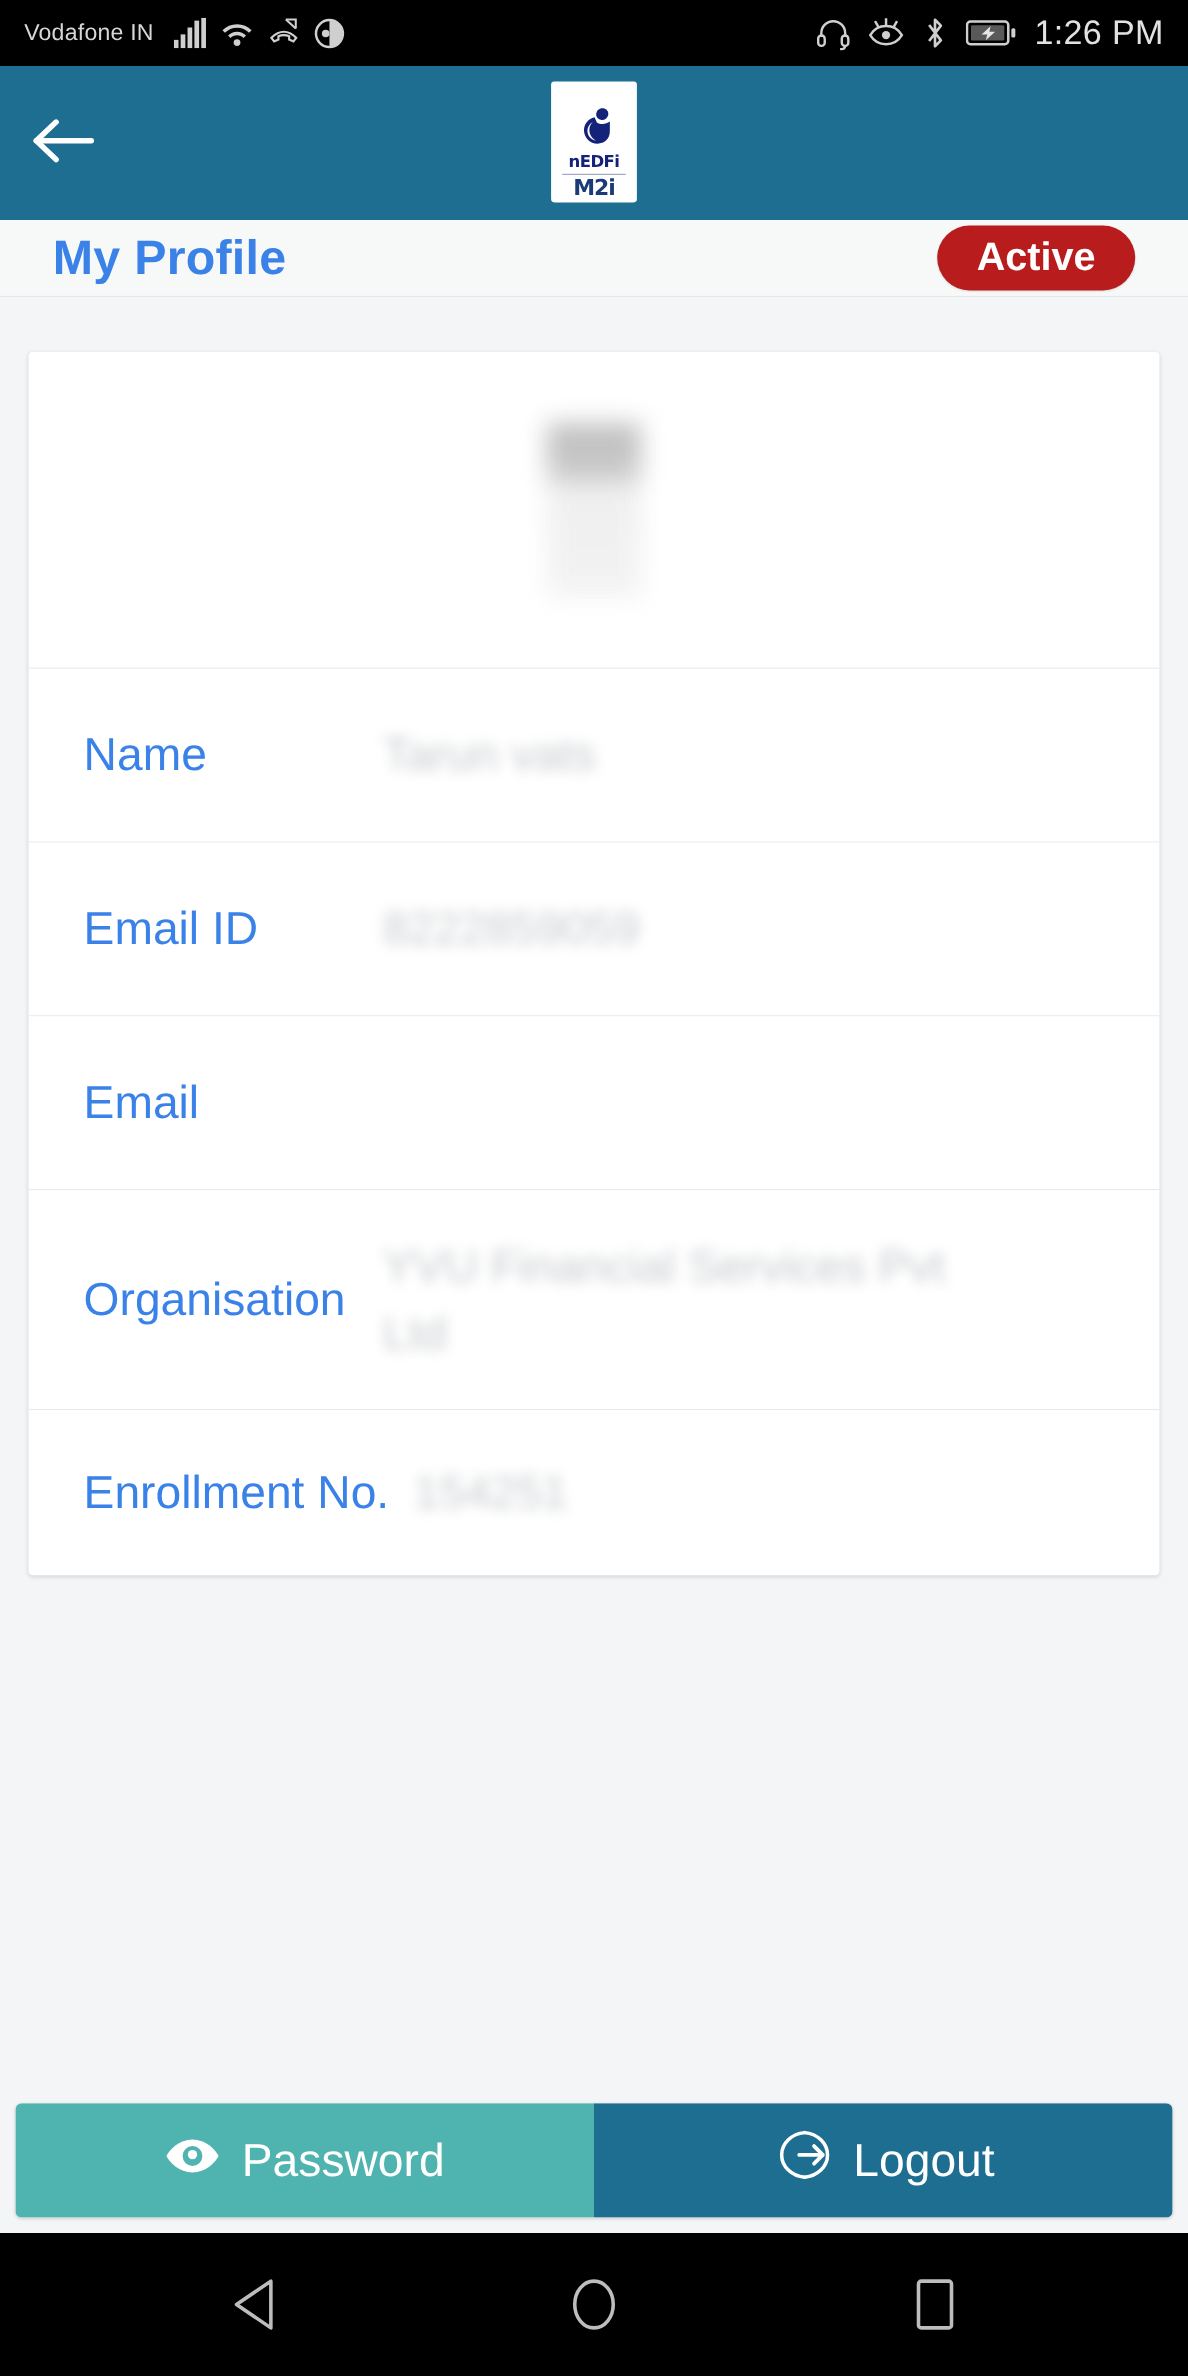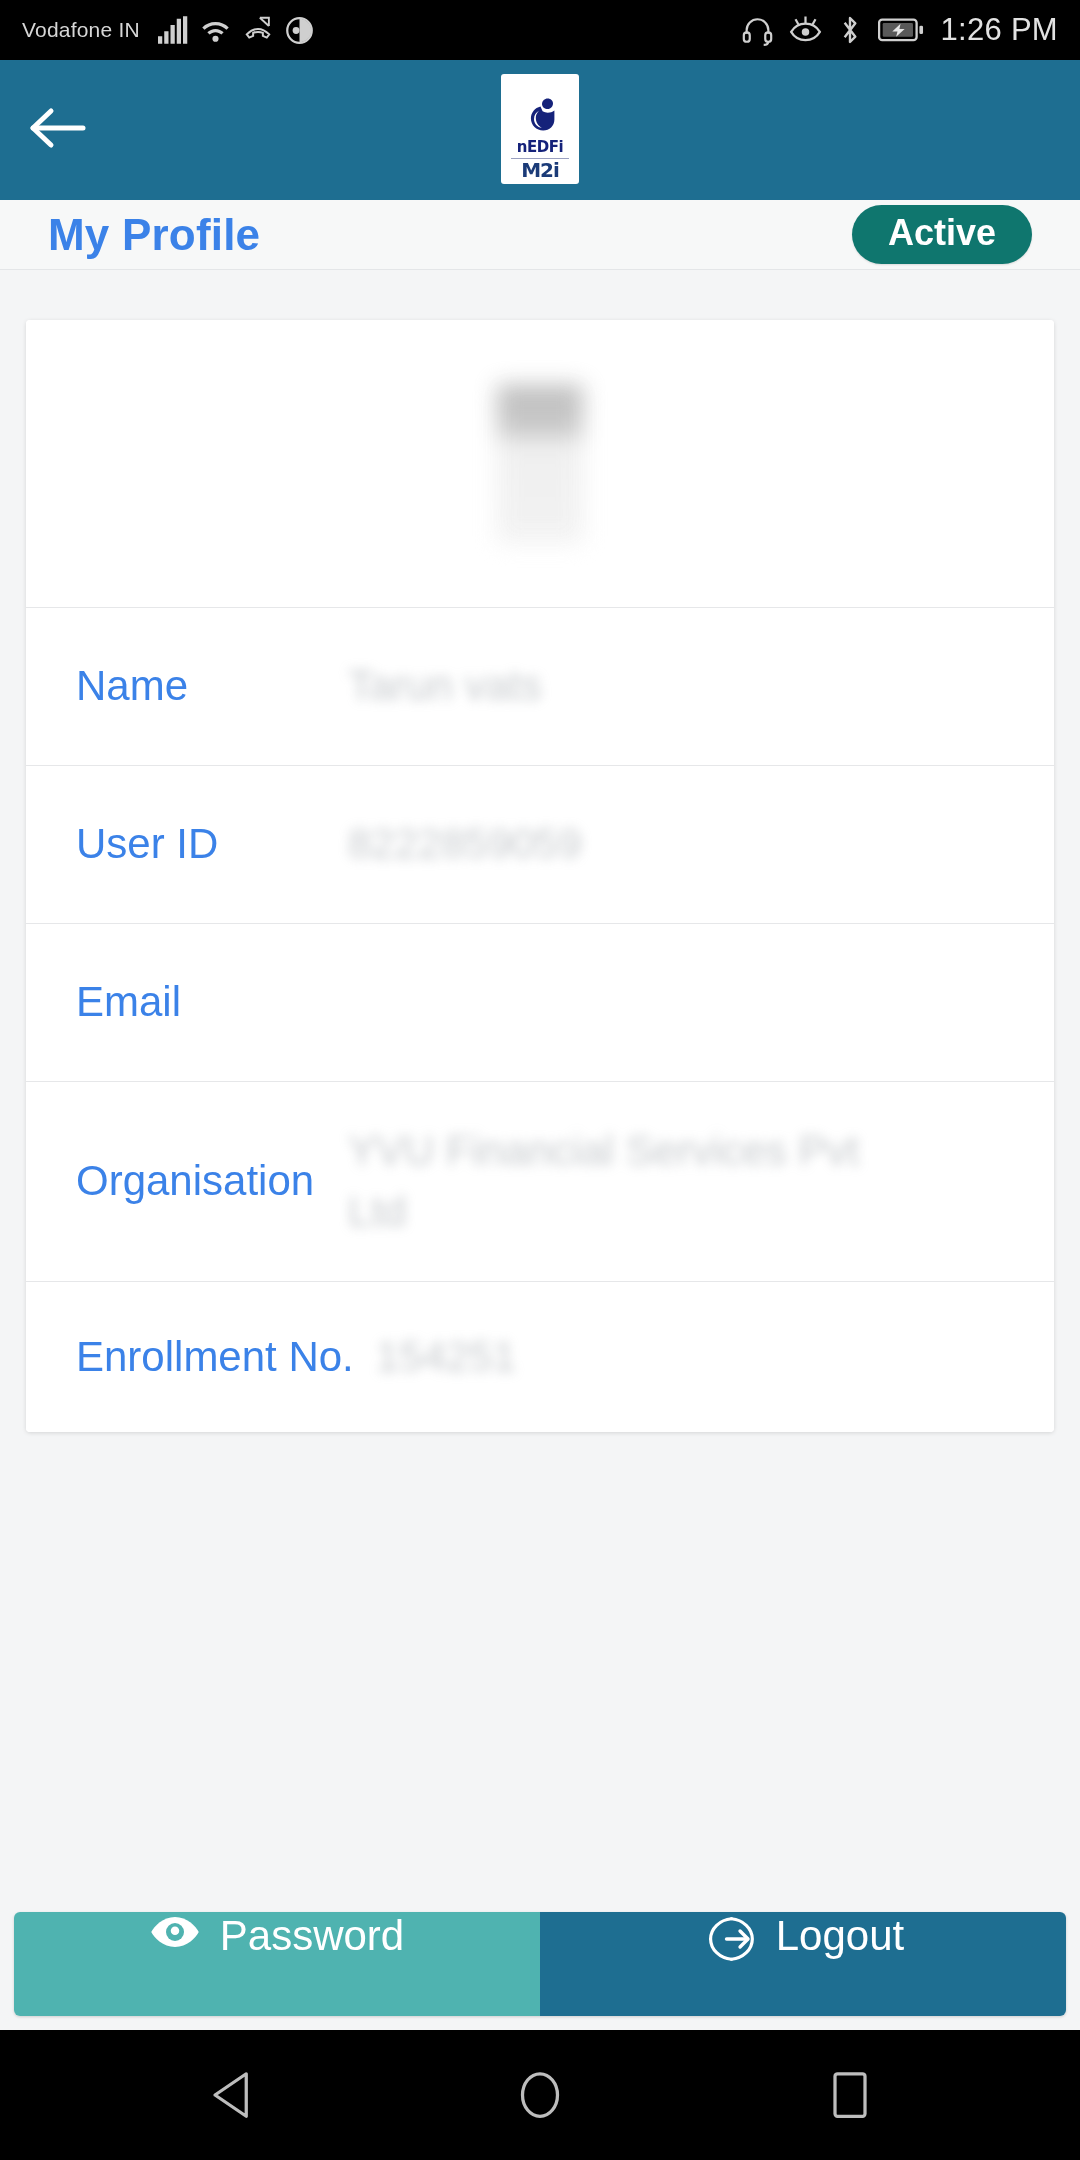--- a/index.html
+++ b/index.html
@@ -54,21 +54,21 @@
   
   .titlebar{
     height:70px; background:#F7F8F8; border-bottom:1px solid #e4e6e8;
     display:flex; align-items:center; padding:0 48px;
   }
   .page-title{
     font-size:44px; font-weight:bold; color:#3B82E8; letter-spacing:.2px;
   }
   .status-badge{
     margin-left:auto;
-    background:#0f766e; color:#fff; font-size:36px; font-weight:bold;
+    background:#b91c1c; color:#fff; font-size:36px; font-weight:bold;
     border-radius:38px; padding:10px 36px 13px; line-height:1;
     box-shadow:0 1px 2px rgba(0,0,0,.12);
   }
 
   
   .card-wrap{ padding:50px 26px 0; }
   .card{
     background:#fff; border-radius:4px;
     box-shadow:0 1px 4px rgba(0,0,0,.13);
     overflow:hidden;
@@ -105,21 +105,21 @@
     position:absolute; left:0; right:0; bottom:130px;
     padding:0 14px 14px;
     background:#F4F5F6;
   }
   .action-bar{
     display:flex; border-radius:6px; overflow:hidden;
     box-shadow:0 1px 3px rgba(0,0,0,.16);
   }
   .action{
     flex:1; height:104px;
-    display:flex; justify-content:center; gap:20px;
+    display:flex; align-items:center; justify-content:center; gap:20px;
     color:#fff; font-size:42px; cursor:pointer;
   }
   .action.password{ background:#4FB3B0; }
   .action.logout{ background:#1E6E91; }
 
   
   .navbar{
     position:absolute; left:0; right:0; bottom:0; height:130px;
     background:#000; display:flex; align-items:center; justify-content:center;
     gap:220px;
@@ -236,21 +236,21 @@
       <div class="avatar-cell">
         <div class="avatar-blur"></div>
       </div>
 
       <div class="row">
         <span class="row-label">Name</span>
         <span class="row-value">Tarun vats</span>
       </div>
 
       <div class="row">
-        <span class="row-label">User ID</span>
+        <span class="row-label">Email ID</span>
         <span class="row-value">8222859059</span>
       </div>
 
       <div class="row">
         <span class="row-label">Email</span>
         <span class="row-value empty"></span>
       </div>
 
       <div class="row" style="min-height:200px;">
         <span class="row-label">Organisation</span>

